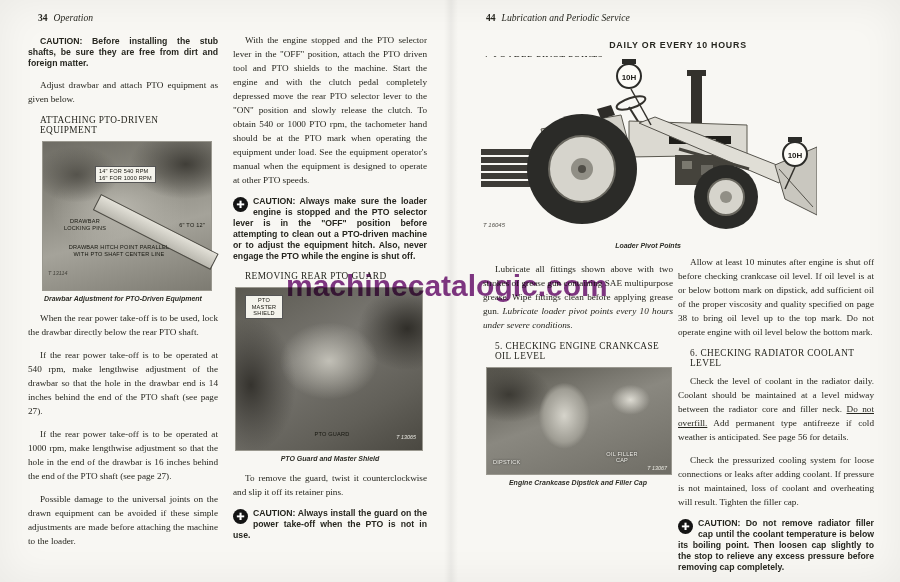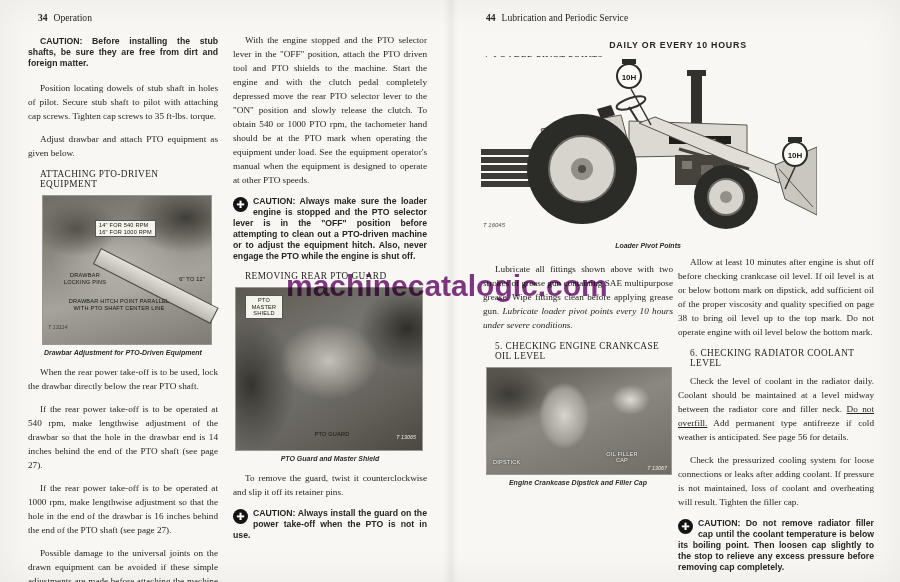--- a/index.html
+++ b/index.html
@@ -3,21 +3,21 @@
 <meta charset="utf-8">
 <style>
   html,body{margin:0;padding:0;background:#e9e7e2;}
   .spread{position:relative;width:900px;height:582px;background:#f8f7f3;overflow:hidden;
           font-family:"Liberation Serif",serif;color:#26261f;
           box-shadow:inset 0 0 40px rgba(0,0,0,0.06);}
   .gutter{position:absolute;left:444px;top:0;width:14px;height:582px;
           background:linear-gradient(90deg,rgba(0,0,0,0) 0%,rgba(0,0,0,0.05) 50%,rgba(0,0,0,0) 100%);}
   .pg-header{position:absolute;font-size:9.6px;}
   .pg-header .num{font-weight:bold;margin-right:6px;}
-  .pg-header .rt{}
+  .pg-header .rt{font-style:italic;}
   .col{position:absolute;}
   .para{font-size:9.2px;line-height:14px;text-align:justify;margin:0 0 9px 0;text-indent:12px;}
   .para.noindent{text-indent:0;}
   .sans-bold{font-family:"Liberation Sans",sans-serif;font-weight:bold;font-size:8.7px;line-height:11px;}
   .head{font-size:9.3px;letter-spacing:0.4px;margin:9px 0 6px 12px;}
   .sec-center{font-family:"Liberation Sans",sans-serif;font-weight:bold;font-size:8.8px;
               letter-spacing:0.8px;text-align:center;}
   .caution{font-family:"Liberation Sans",sans-serif;font-weight:bold;font-size:8.7px;
            line-height:11px;margin:0 0 9px 0;text-align:justify;}
   .cicon{float:left;width:15px;height:15px;border-radius:50%;background:#141414;color:#fff;
@@ -67,21 +67,20 @@
 
 <div class="spread">
   <div class="gutter"></div>
 
   <div class="pg-header" style="left:38px;top:12px;">
     <span class="num">34</span><span class="rt">Operation</span>
   </div>
 
   <div class="col" style="left:28px;top:36px;width:190px;">
     <p class="para noindent sans-bold" style="text-indent:12px;">CAUTION: Before installing the stub shafts, be sure they are free from dirt and foreign matter.</p>
-    <p class="para" style="margin-top:12px;">Position locating dowels of stub shaft in holes of pilot. Secure stub shaft to pilot with attaching cap screws. Tighten cap screws to 35 ft-lbs. torque.</p>
     <p class="para">Adjust drawbar and attach PTO equipment as given below.</p>
     <div class="head">ATTACHING PTO-DRIVEN EQUIPMENT</div>
 
     <figure class="photo ph-drawbar" style="width:168px;margin-left:14px;">
       <div class="drawbar-bar"></div>
       <div class="lbl lblbox" style="left:52px;top:24px;text-align:left;">
         <span>14" FOR 540 RPM</span>
         <span>16" FOR 1000 RPM</span>
       </div>
       <div class="lbl" style="left:20px;top:76px;width:44px;">DRAWBAR LOCKING PINS</div>

